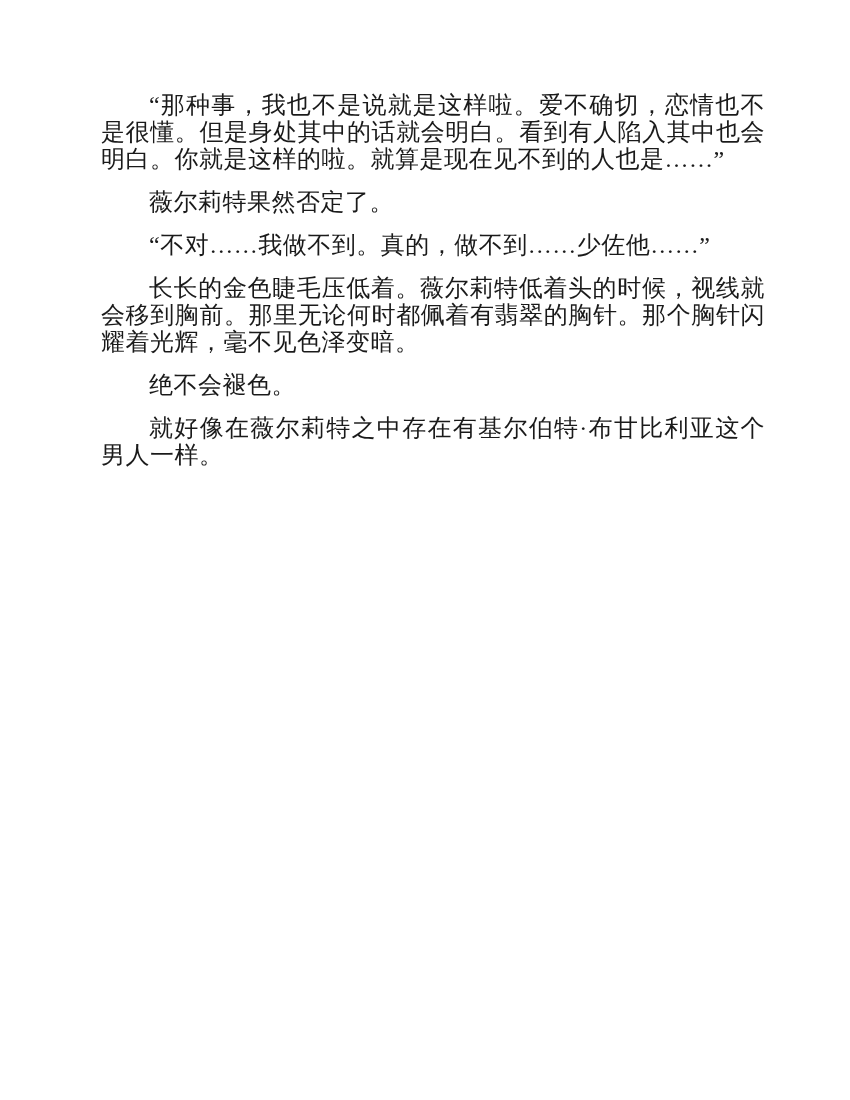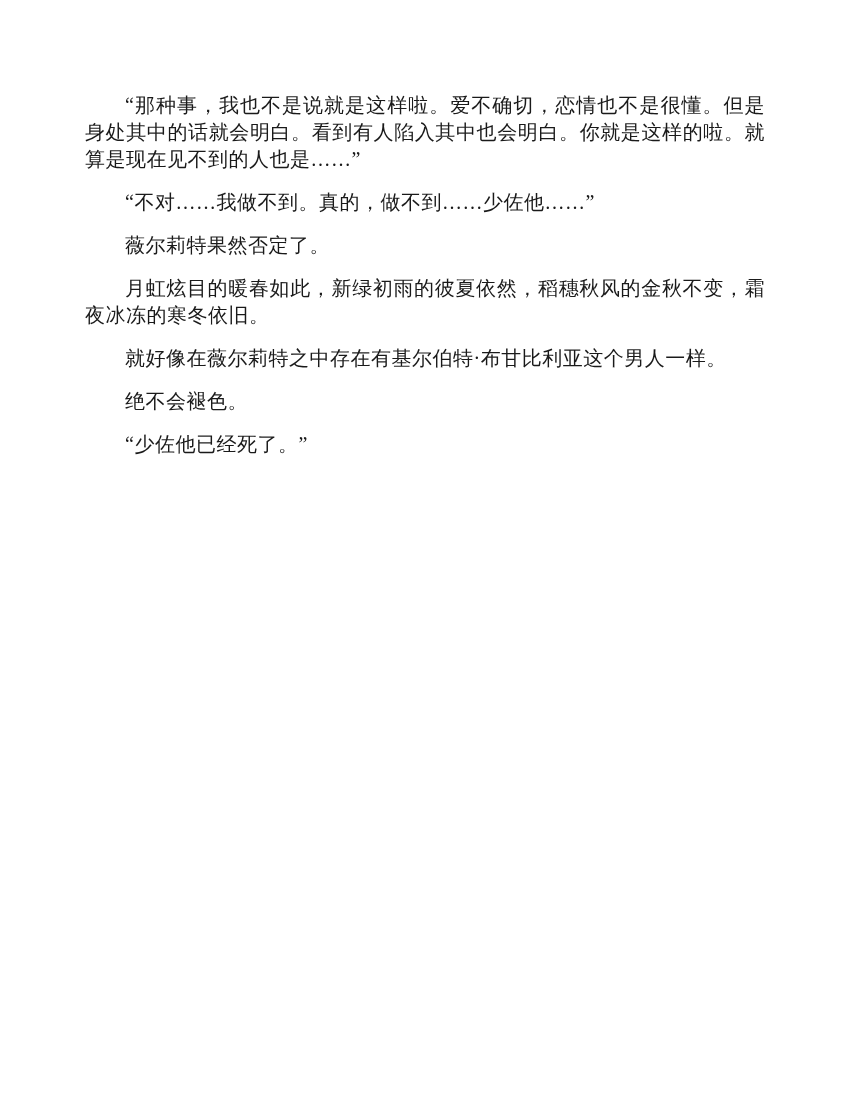--- a/index.html
+++ b/index.html
@@ -15,35 +15,34 @@
     background: #ffffff;
     box-sizing: border-box;
     padding: 92px 85px 0 85px;
     overflow: hidden;
   }
   .content {
     font-family: "Liberation Serif", "DejaVu Serif", serif;
     color: #1a1a1a;
   }
   .content p.para {
-    margin: 0 0 16px 0;
-    font-size: 20px;
+    margin: 0 0 16px 16px;
+    font-size: 24px;
     line-height: 27px;
     text-indent: 2em;
     text-align: justify;
     letter-spacing: 0.5px;
     word-break: break-all;
   }
 </style>
 </head>
 <body>
 
 <div class="page">
   <div class="content">
       <p class="para">“那种事，我也不是说就是这样啦。爱不确切，恋情也不是很懂。但是身处其中的话就会明白。看到有人陷入其中也会明白。你就是这样的啦。就算是现在见不到的人也是……”</p>
+      <p class="para">薇尔莉特果然否定了。</p>
       <p class="para">“不对……我做不到。真的，做不到……少佐他……”</p>
-      <p class="para">薇尔莉特果然否定了。</p>
-      <p class="para">月虹炫目的暖春如此，新绿初雨的彼夏依然，稻穗秋风的金秋不变，霜夜冰冻的寒冬依旧。</p>
+      <p class="para">长长的金色睫毛压低着。薇尔莉特低着头的时候，视线就会移到胸前。那里无论何时都佩着有翡翠的胸针。那个胸针闪耀着光辉，毫不见色泽变暗。</p>
+      <p class="para">绝不会褪色。</p>
       <p class="para">就好像在薇尔莉特之中存在有基尔伯特·布甘比利亚这个男人一样。</p>
-      <p class="para">绝不会褪色。</p>
-      <p class="para">“少佐他已经死了。”</p>
     </div>
 </div>
 
 </body></html>

